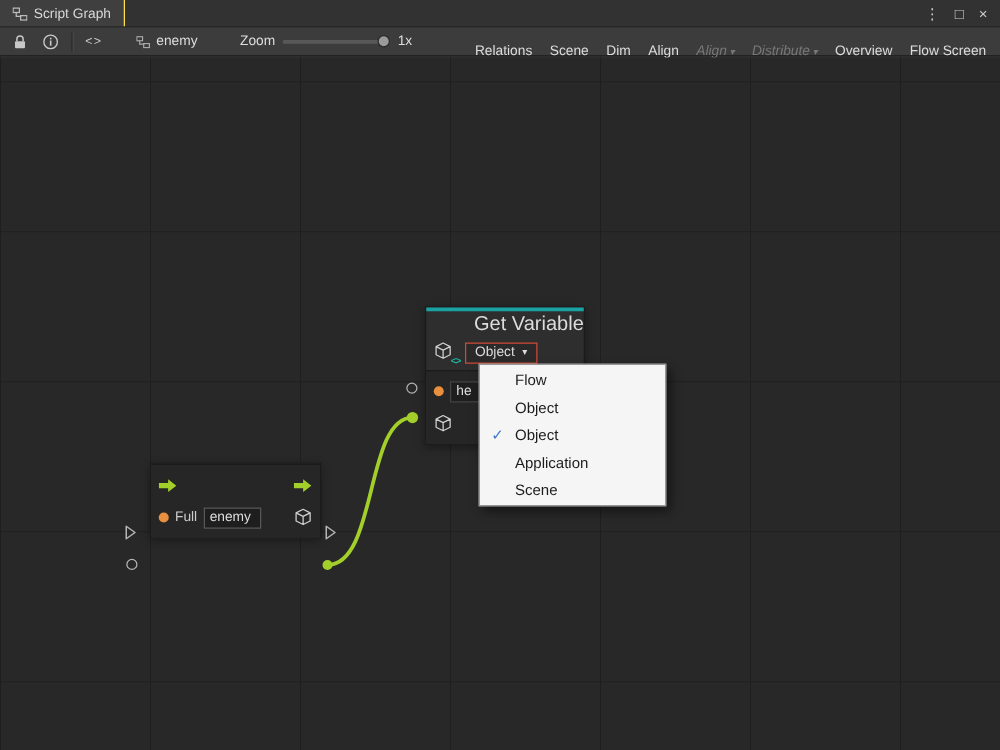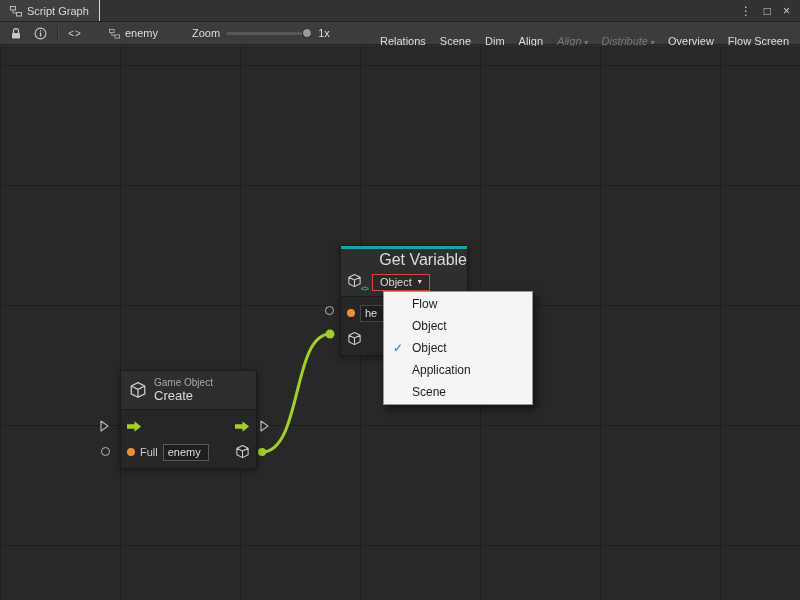--- a/index.html
+++ b/index.html
@@ -187,31 +187,20 @@
             <path d="M8 1 L14 4 L8 7 L2 4 Z M2 4 L2 11 L8 14 L8 7 M14 4 L14 11 L8 14" fill="none" stroke="#cfcfcf" stroke-width="1.1" stroke-linejoin="round"></path>
           </svg>
         </span>
       </div>
     </div>
   </div>
 
   <span class="ext circle-port" style="left:325px; top:260px;"></span>
 
   <div class="node create">
-    <div class="create-header">
-      <span>
-        <svg width="18" height="19" viewBox="0 0 16 16">
-          <path d="M8 1 L14 4 L8 7 L2 4 Z M2 4 L2 11 L8 14 L8 7 M14 4 L14 11 L8 14" fill="none" stroke="#cfcfcf" stroke-width="1.1" stroke-linejoin="round"></path>
-        </svg>
-      </span>
-      <span class="txt">
-        <div class="cat">Game Object</div>
-        <div class="ttl">Create</div>
-      </span>
-    </div>
     <div class="node-body">
       <div class="row">
         <span>
           <svg width="15" height="11" viewBox="0 0 16 11">
             <path d="M0 3.2 h8 V0 l7 5.5 -7 5.5 V7.8 h-8 Z" fill="#a3cf2b"></path>
           </svg>
         </span>
         <span class="spacer"></span>
         <span>
           <svg width="15" height="11" viewBox="0 0 16 11">

